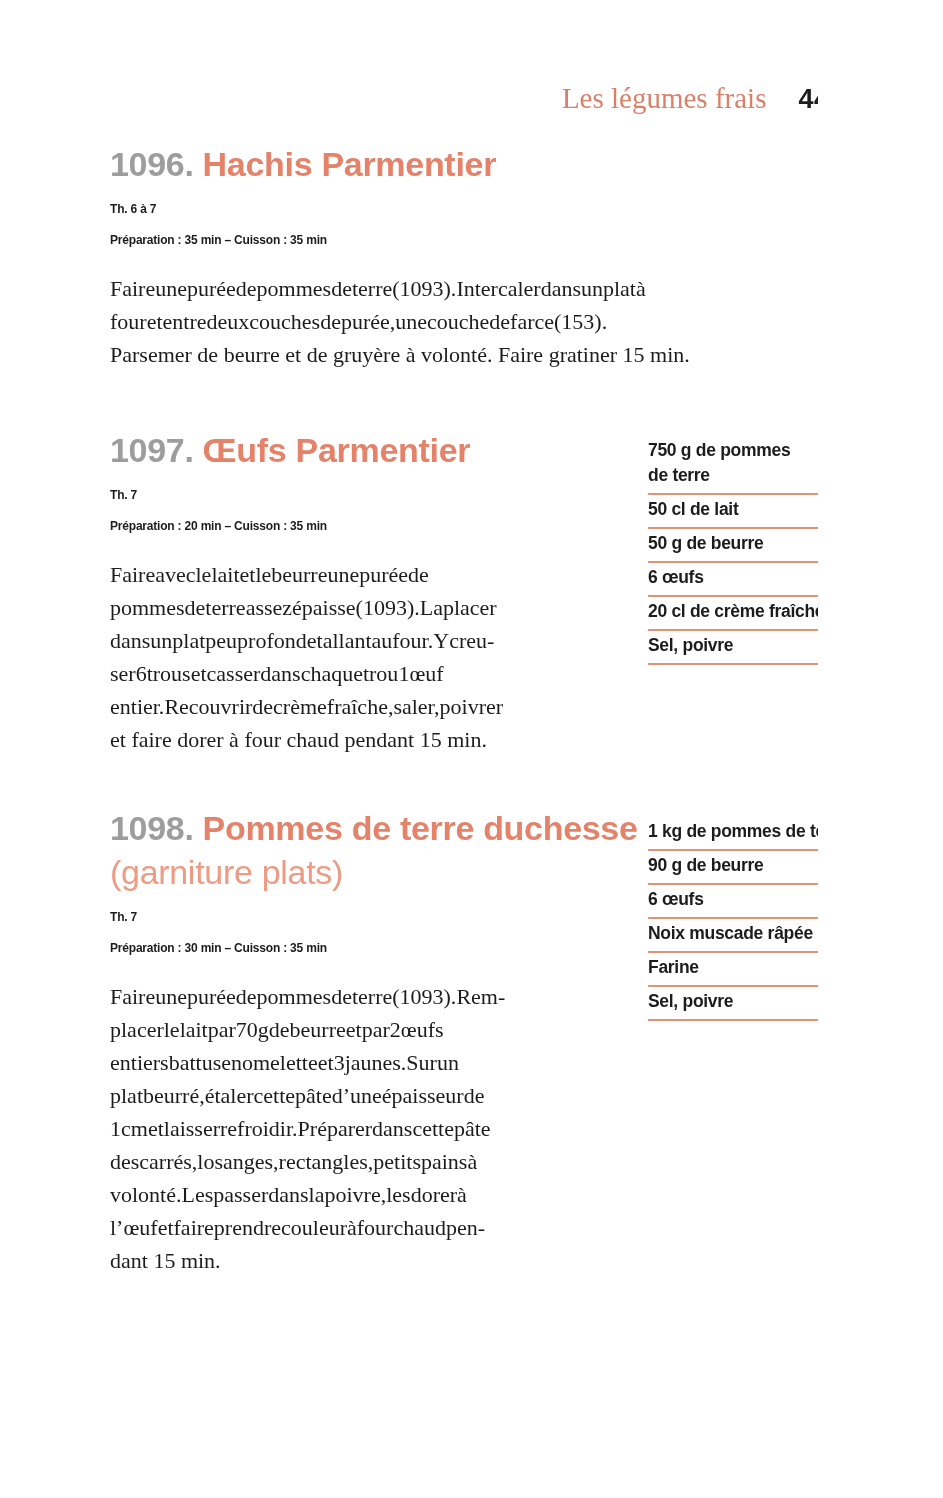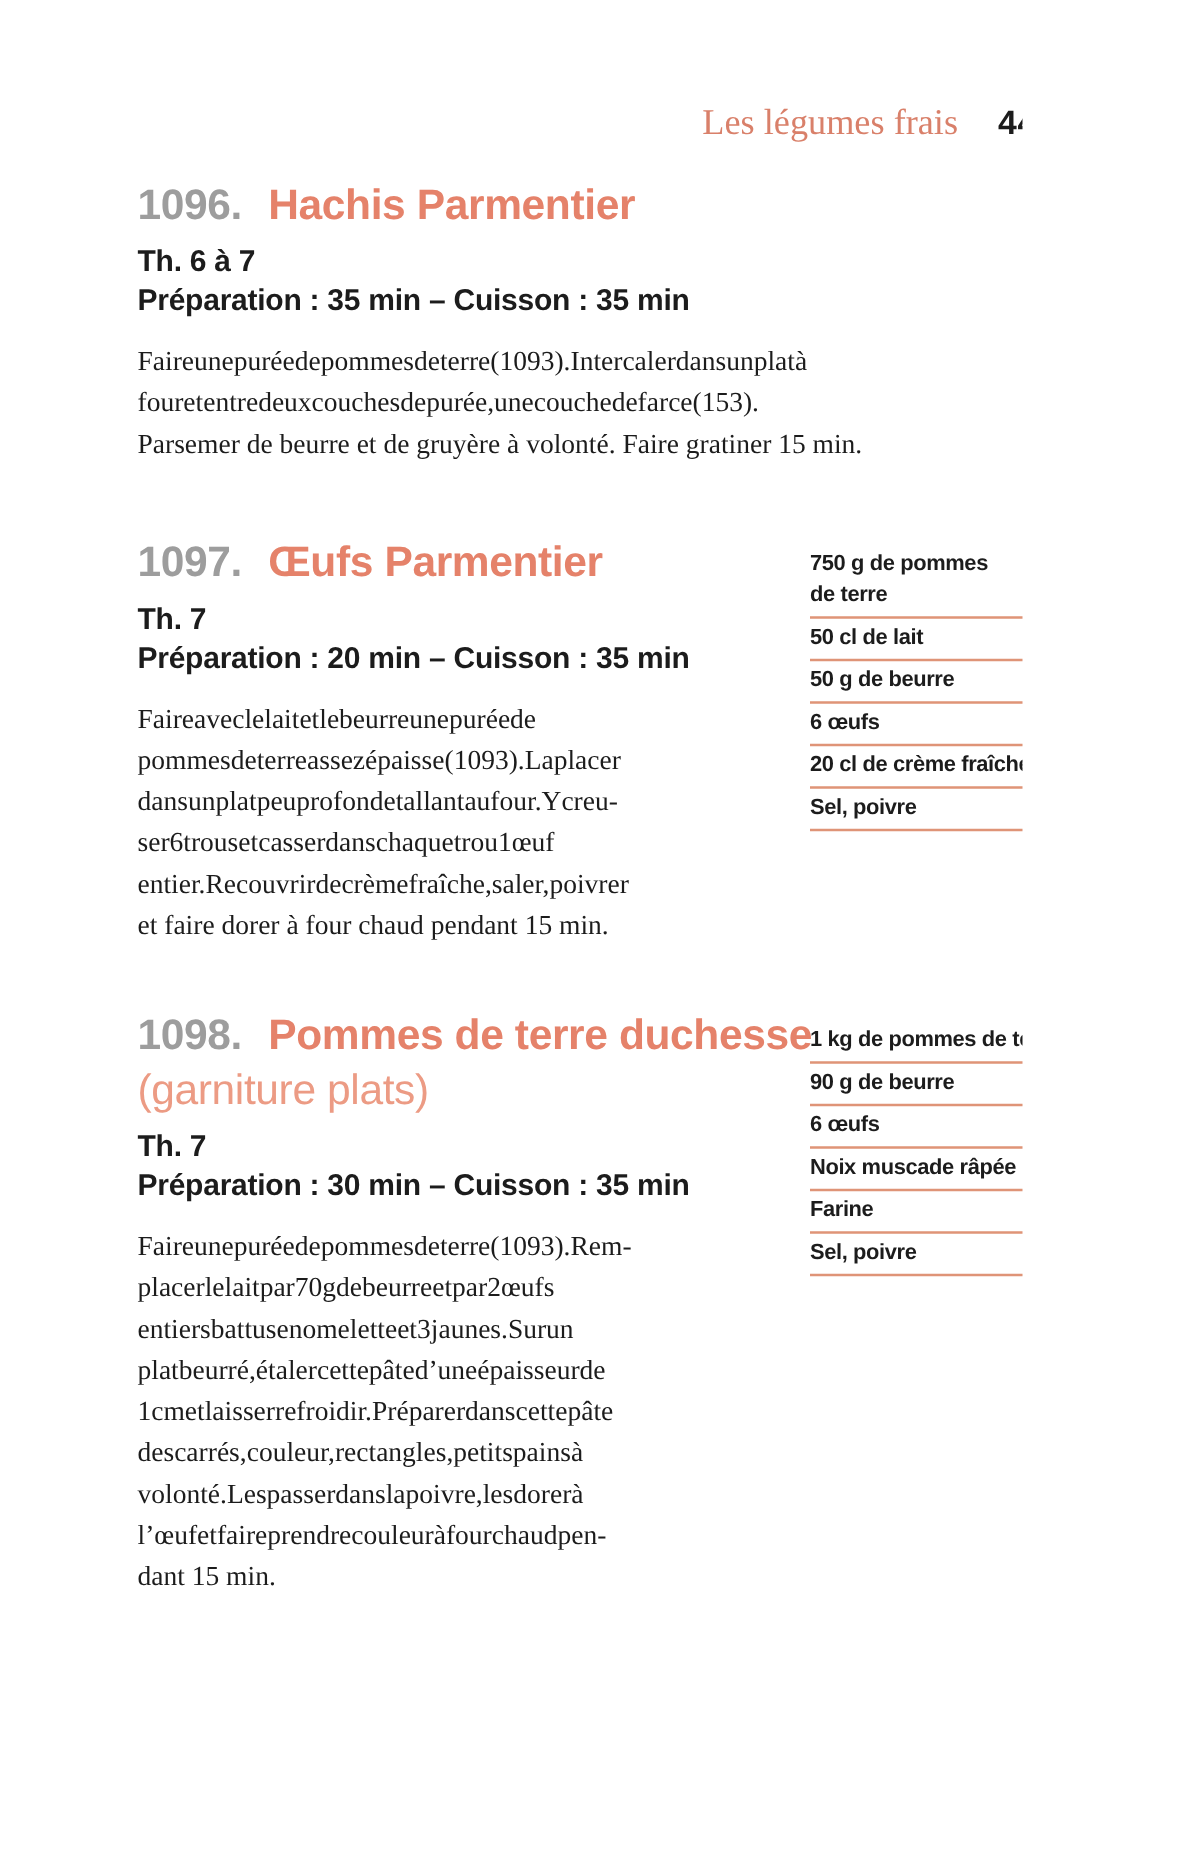--- a/index.html
+++ b/index.html
@@ -47,24 +47,24 @@
   #r1097 { top: 428px; left: 110px; width: 525px; }
   #r1098 { top: 806px; left: 110px; width: 540px; }
   .title {
     margin: 0;
     font-size: 34px;
     font-weight: bold;
     line-height: 44px;
     color: var(--accent);
     letter-spacing: -0.3px;
   }
-  .title .num { color: var(--number_gray); margin-right: 21px; }
+  .title .num { color: var(--number_gray); margin-right: 9px; }
   .title .t-light { font-weight: normal; color: var(--accent_light); margin-top: 36px; }
   .meta {
-    font-size: 24px;
+    font-size: 12px;
     font-weight: bold;
     line-height: 31px;
     color: var(--text);
     letter-spacing: -0.2px;
   }
   .meta-block { margin-top: 8px; }
   .body {
     margin-top: 16px;
     font-family: "Liberation Serif", serif;
     font-size: 22px;
@@ -282,21 +282,21 @@
           <span>laisser</span> 
           <span>refroidir.</span> 
           <span>Préparer</span> 
           <span>dans</span> 
           <span>cette</span> 
           <span>pâte</span>
         </div>
         <div class="line">
           <span>des</span> 
           <span>carrés,</span> 
-          <span>couleur,</span> 
+          <span>losanges,</span> 
           <span>rectangles,</span> 
           <span>petits</span> 
           <span>pains</span> 
           <span>à</span>
         </div>
         <div class="line">
           <span>volonté.</span> 
           <span>Les</span> 
           <span>passer</span> 
           <span>dans</span> 

